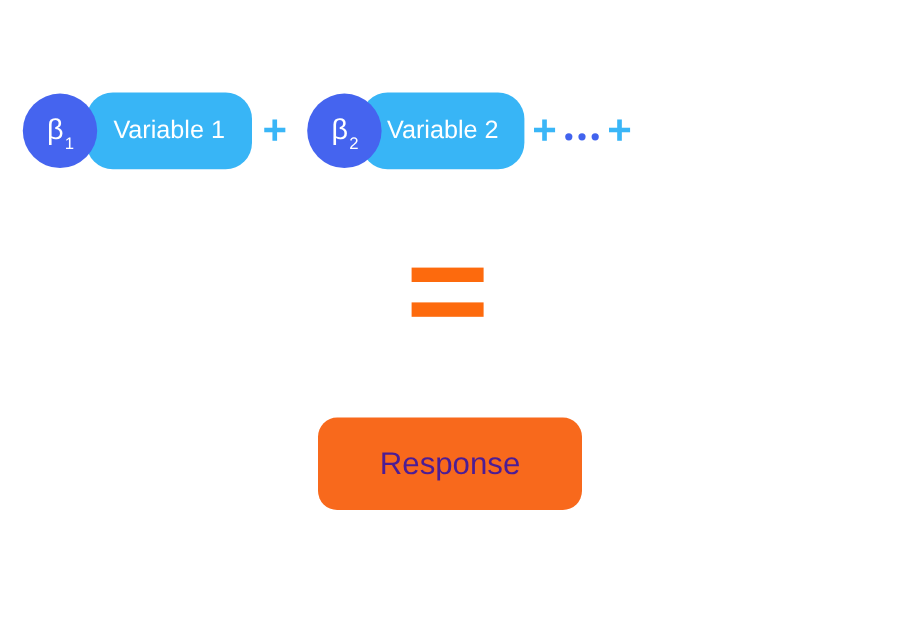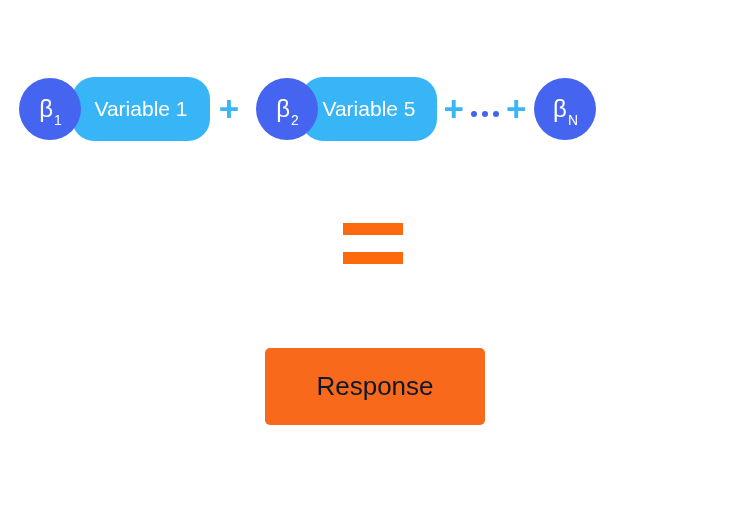--- a/index.html
+++ b/index.html
@@ -62,23 +62,23 @@
   .equals-bar {
     position: absolute; left: 343px; width: 60px; height: 12px;
     background: var(--equals-sign, #fd6a0d);
   }
   #equals-top { top: 223px; }
   #equals-bottom { top: 252px; }
 
   
   .response-pill {
     position: absolute; left: 265px; top: 348px;
-    width: 220px; height: 77px; border-radius: 5px;
+    width: 220px; height: 77px; border-radius: 16px;
     background: var(--response-pill, #f8691c);
-    color: #0f172a;
+    color: #4c1d95;
     display: flex; align-items: center; justify-content: center;
     font-size: 26px;
   }
 </style>
 </head>
 <body style="background: rgb(255, 255, 255);">
 
 <div class="stage">
 
   <div class="coef-circle" id="circle-1">
@@ -89,36 +89,33 @@
   </div>
 
   <div class="plus-box" id="plus-1">
     <span>+</span>
   </div>
 
   <div class="coef-circle" id="circle-2">
     <span><span>β</span><sub>2</sub></span>
   </div>
   <div class="var-pill" id="pill-2">
-    <span>Variable 5</span>
+    <span>Variable 2</span>
   </div>
 
   <div class="plus-box" id="mid-ops">
     <span>+</span>
     <span class="dots">
       <span class="dot"></span>
       <span class="dot"></span>
       <span class="dot"></span>
     </span>
     <span>+</span>
   </div>
 
-  <div class="coef-circle" id="circle-3">
-    <span><span>β</span><sub>N</sub></span>
-  </div>
 
   <div class="equals-bar" id="equals-top"></div>
   <div class="equals-bar" id="equals-bottom"></div>
 
   <div class="response-pill">
     <span>Response</span>
   </div>
 
 </div>
 

